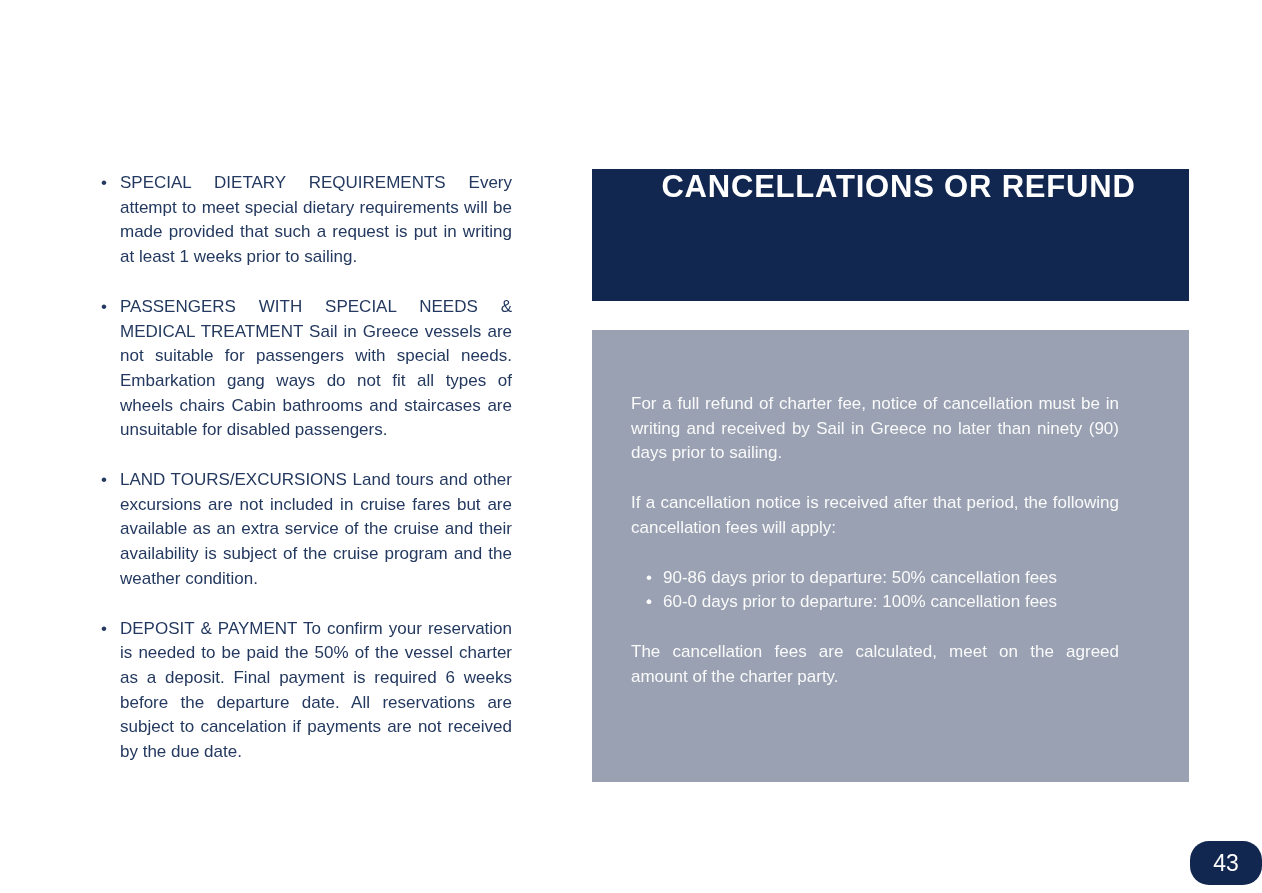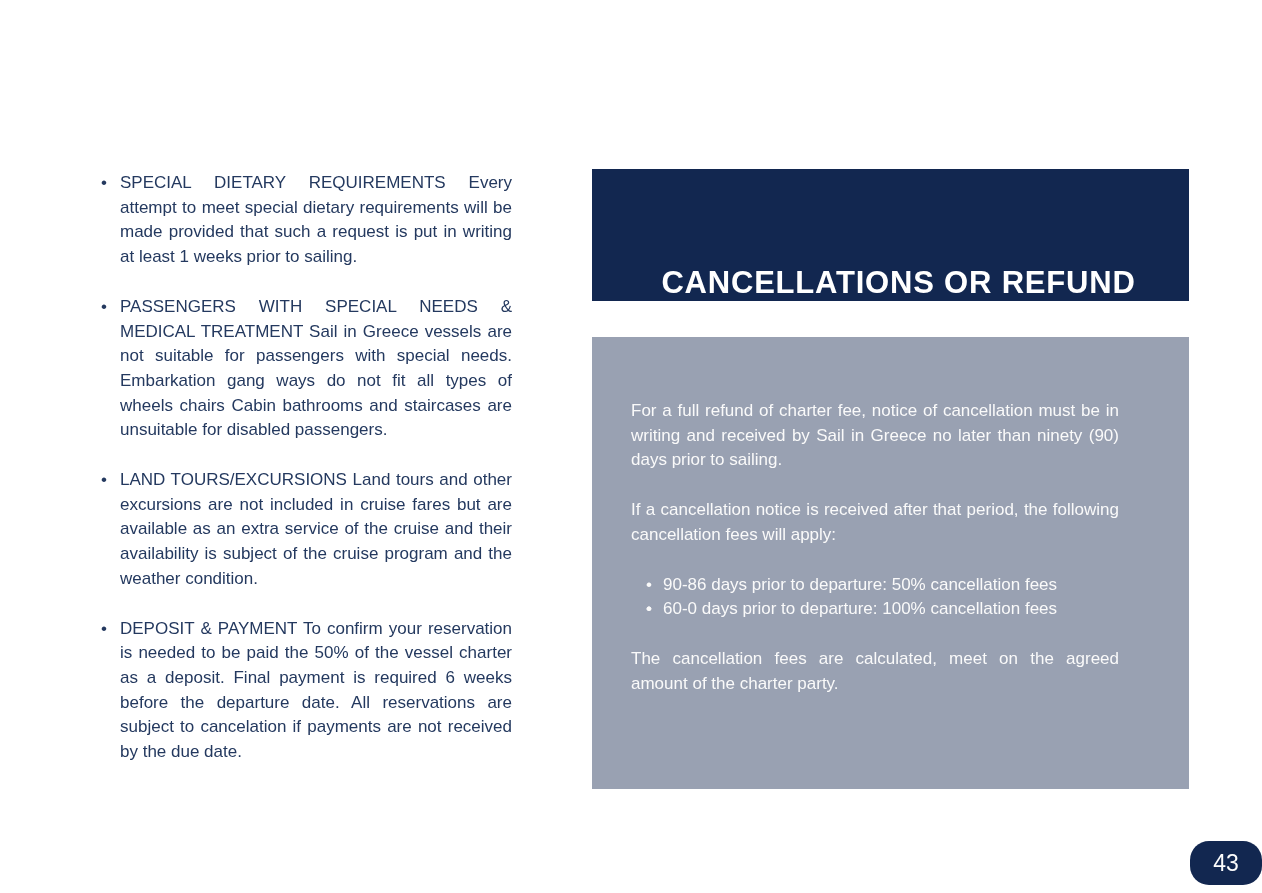--- a/index.html
+++ b/index.html
@@ -44,39 +44,39 @@
 
   
   .section-header {
     position: absolute;
     left: 592px;
     top: 169px;
     width: 597px;
     height: 132px;
     background: #122750;
     display: flex;
-    align-items: flex-end;
+    align-items: flex-start;
     justify-content: center;
     box-sizing: border-box;
     padding-left: 16px;
   }
   .section-header h1 {
     margin: 0;
     color: #ffffff;
     font-size: 31px;
     font-weight: bold;
     letter-spacing: 0.8px;
     white-space: nowrap;
   }
 
   
   .policy-panel {
     position: absolute;
     left: 592px;
-    top: 337px;
+    top: 330px;
     width: 597px;
     height: 452px;
     background: #99a1b2;
     box-sizing: border-box;
     padding: 62px 70px 0 39px;
     color: #fafafa;
     font-size: 17px;
     line-height: 24.7px;
   }
   .policy-panel p {

